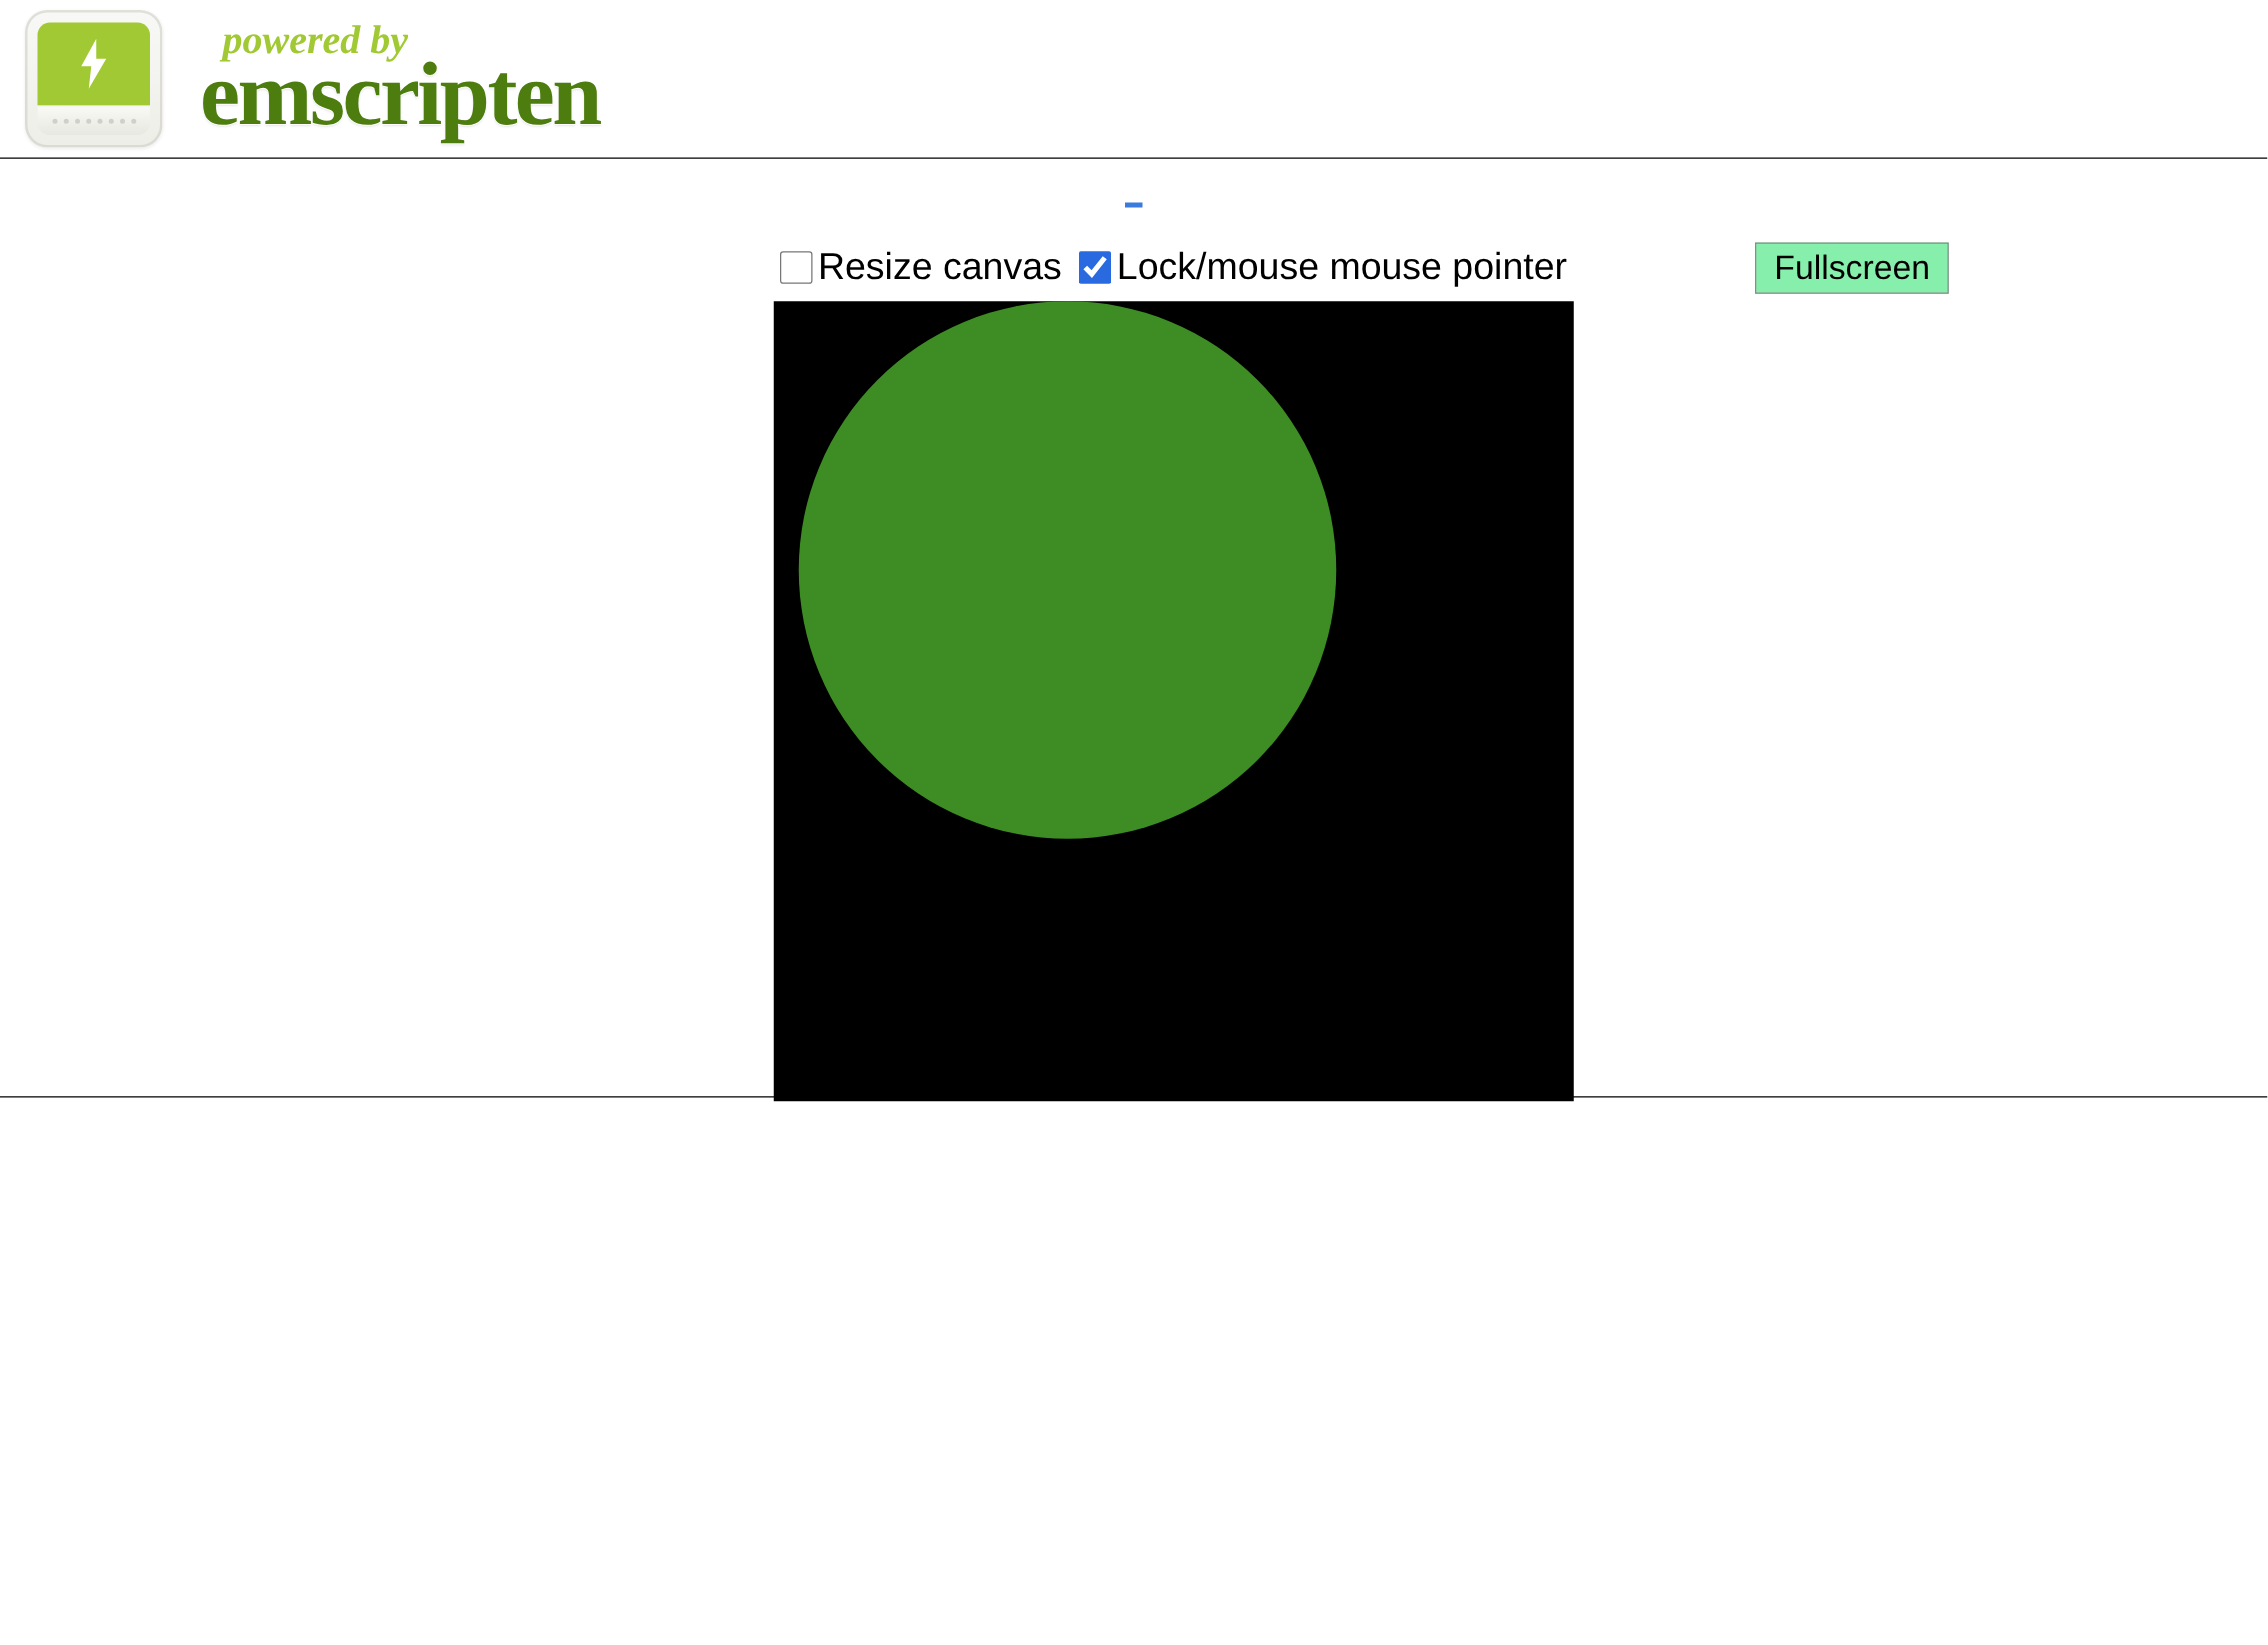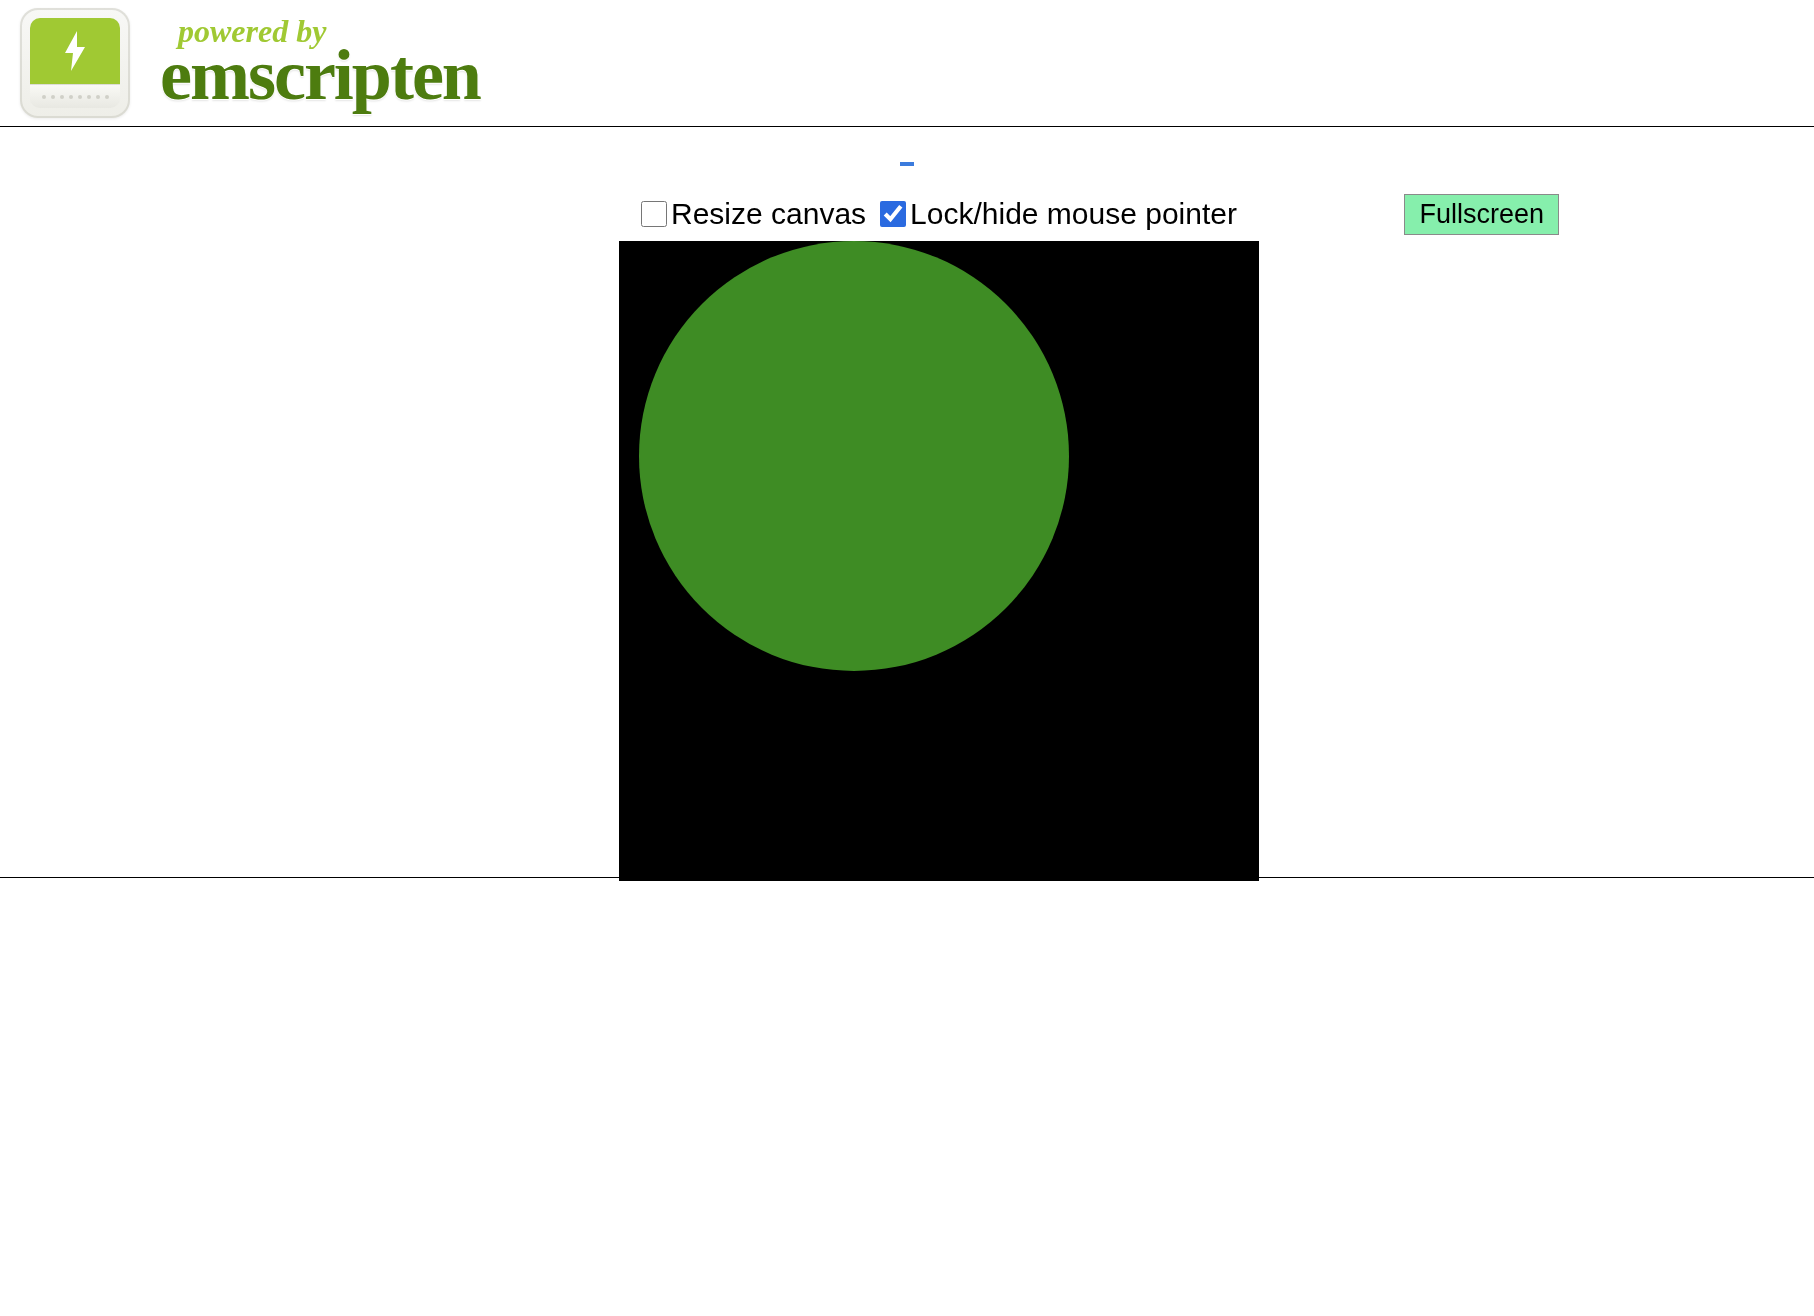--- a/index.html
+++ b/index.html
@@ -225,21 +225,21 @@
 
 <div class="content">
   <div class="controls-wrap">
     <div class="controls-row">
       <div class="checkbox-group">
         <input type="checkbox" class="checkbox-input" id="resize-cb" style="">
         <label class="checkbox-label" for="resize-cb">Resize canvas</label>
       </div>
       <div class="checkbox-group">
         <input type="checkbox" class="checkbox-input" id="lock-cb" checked="" style="">
-        <label class="checkbox-label" for="lock-cb">Lock/hide mouse pointer</label>
+        <label class="checkbox-label" for="lock-cb">Lock/mouse mouse pointer</label>
       </div>
       <button class="fullscreen-btn">Fullscreen</button>
     </div>
   </div>
 
   <div class="canvas-area">
     <div class="green-circle"></div>
   </div>
 </div>
 

